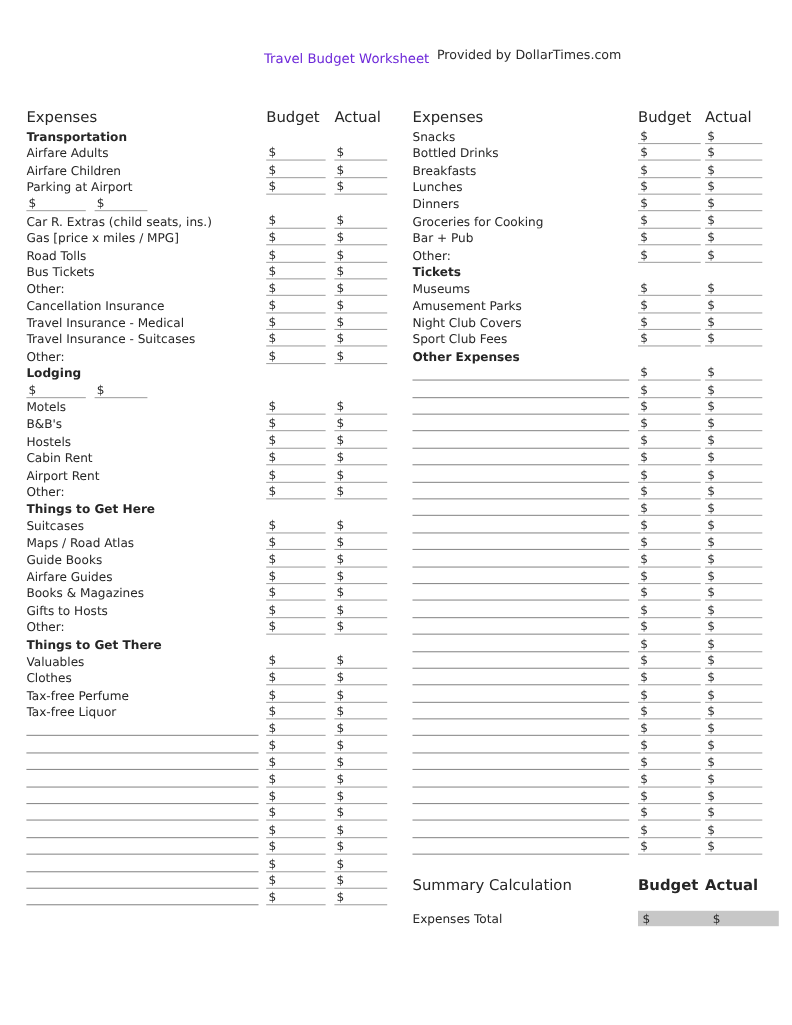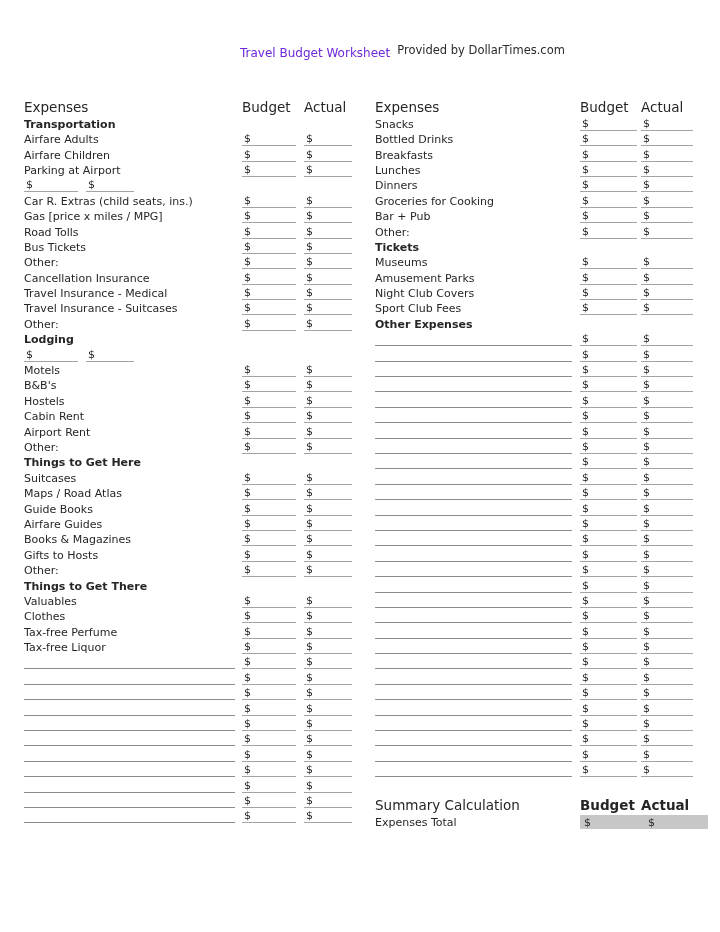--- a/index.html
+++ b/index.html
@@ -37,21 +37,21 @@
   .row.blank .label{border-bottom:1px solid #8d8d8d;height:13px;margin-right:7px;}
   .right .row.blank .label{margin-right:8px;}
 
   
   .summary{position:absolute;left:375px;top:796px;width:318px;}
   .summary .srow{height:17px;display:flex;align-items:flex-end;}
   .summary .s-label{flex:none;width:205px;font-size:13.5px;line-height:16px;white-space:nowrap;}
   .summary .hcell{font-weight:bold;}
   .summary .cell.budget{width:57px;border-bottom:none;}
   .summary .cell.actual{width:52px;margin-left:4px;border-bottom:none;}
-  .summary .trow{height:15px;display:flex;align-items:flex-end;margin-top:1px;}
+  .summary .trow{height:15px;display:flex;align-items:flex-end;margin-top:14px;}
   .summary .t-label{flex:none;width:205px;font-size:11px;line-height:13px;white-space:nowrap;}
   .total-fields{flex:none;width:128px;height:14px;background:#c7c7c7;display:flex;align-items:center;font-size:11px;line-height:13px;}
   .total-fields .budget-part{flex:none;width:60px;padding-left:4px;}
   .total-fields .actual-part{flex:none;padding-left:4px;}
 </style>
 </head>
 <body>
 
 <div class="page">
 

